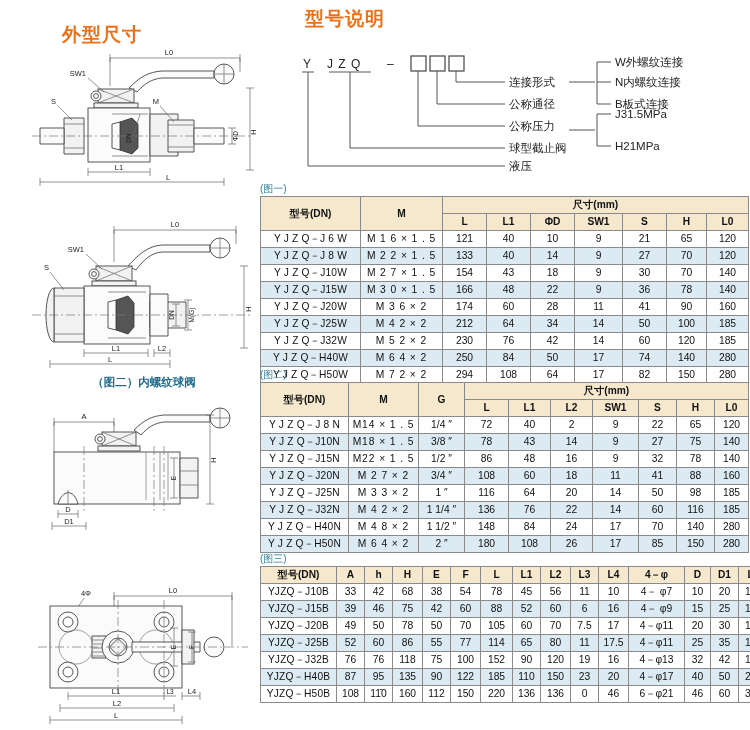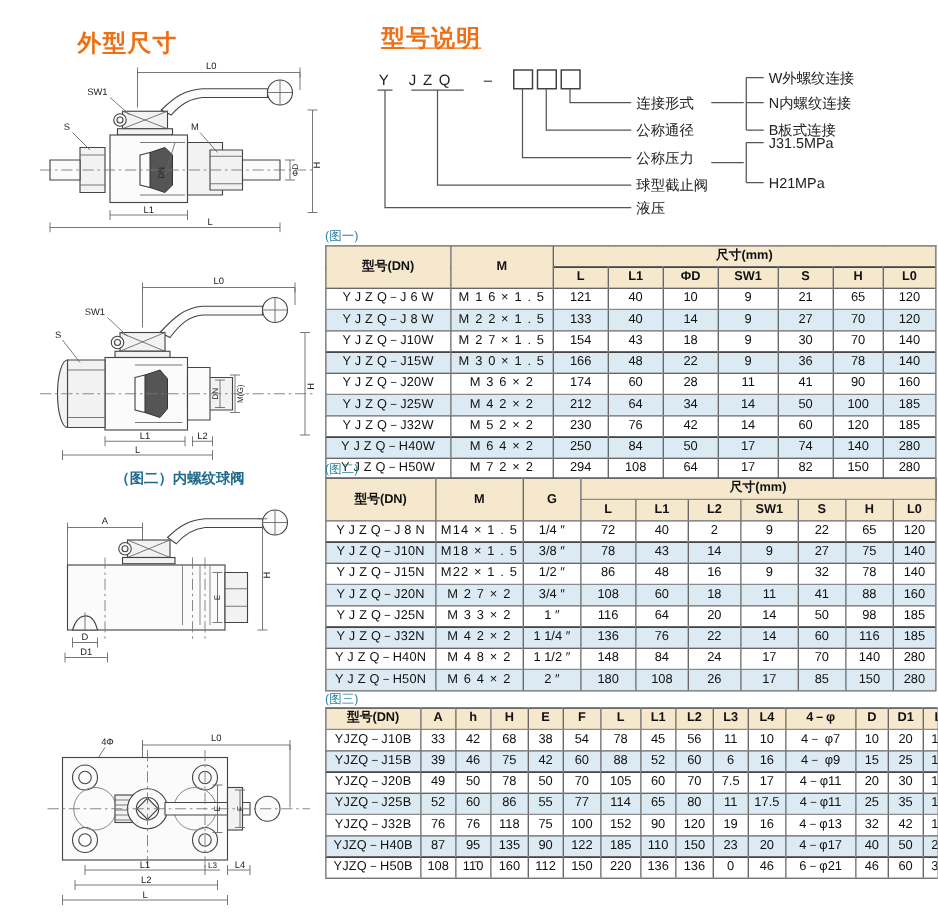--- a/index.html
+++ b/index.html
@@ -16,21 +16,21 @@
   
   .sec-title{
     position:absolute;
     font-size:19px;
     font-weight:bold;
     color:#ee7014;
     letter-spacing:1px;
     white-space:nowrap;
   }
   #title-left{left:62px;top:22px;}
-  #title-right{left:305px;top:18px;text-decoration:underline;}
+  #title-right{left:305px;top:6px;}
 
   
   .fig-caption{
     position:absolute;
     font-size:11.5px;
     font-weight:bold;
     color:#1f6b8c;
     white-space:nowrap;
     text-align:center;
   }
@@ -47,21 +47,21 @@
     position:absolute;
     font-size:10px;
     font-weight:normal;
     color:#2d7fa0;
     white-space:nowrap;
   }
   table.spec{
     position:absolute;
     border-collapse:collapse;
     font-size:10.3px;
-    background:#000000;
+    background:#7f1d1d;
     table-layout:fixed;
   }
   table.spec th,table.spec td{
     border:1px solid #8a8a8a;
     text-align:center;
     color:#111;
     font-weight:normal;
     padding:0;
     height:16px;
     line-height:16px;

